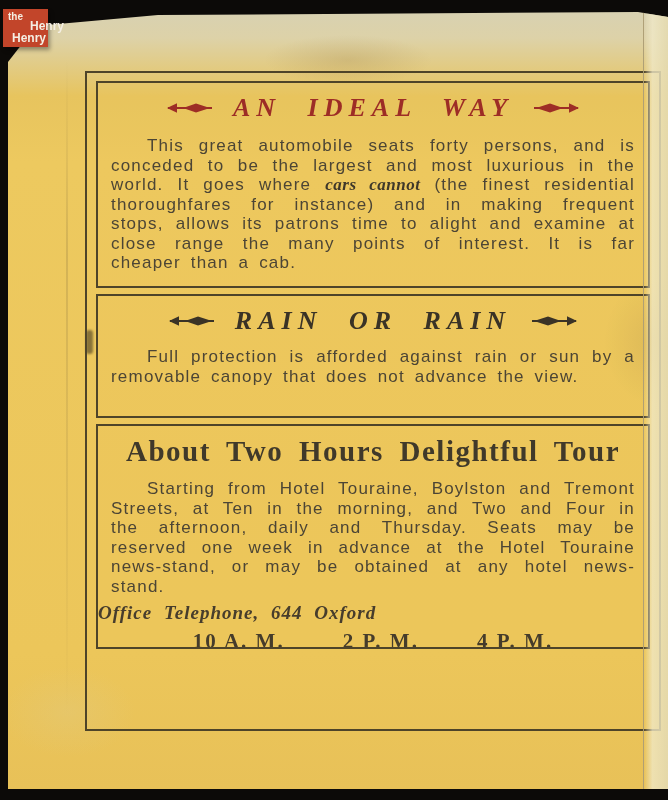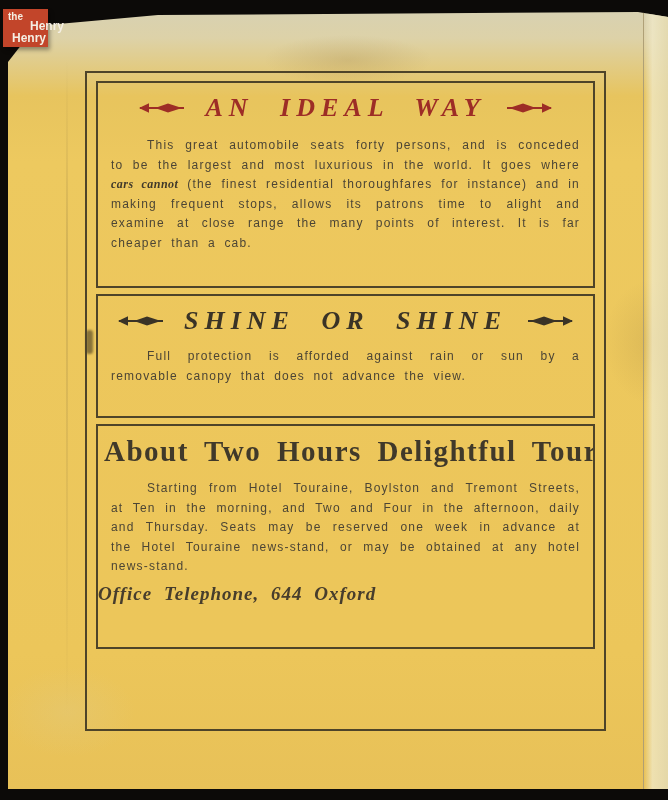--- a/index.html
+++ b/index.html
@@ -29,21 +29,21 @@
     position:absolute;left:58px;top:46px;bottom:70px;width:2px;
     background:linear-gradient(180deg, rgba(120,100,55,0.0), rgba(120,100,55,0.22) 30%, rgba(120,100,55,0.10) 70%, rgba(120,100,55,0));
   }
   .smudge{
     position:absolute;left:78px;top:318px;width:7px;height:24px;
     background:rgba(55,45,25,0.55);filter:blur(1px);border-radius:3px;
   }
 
   
   .frame{
-    position:absolute;left:77px;top:59px;width:521px;height:660px;
+    position:absolute;left:77px;top:59px;width:576px;height:660px;
     box-sizing:border-box;border:2px solid #4e4429;
     padding:8px 9px;display:flex;flex-direction:column;gap:6px;
   }
   .panel{
     box-sizing:border-box;border:2px solid #4e4429;
     flex:none;overflow:hidden;background:rgba(235,198,90,0.12);
   }
   .panel-1{height:207px;}
   .panel-2{height:124px;}
   .panel-3{height:225px;}
@@ -67,21 +67,21 @@
   .tour-heading{
     margin:10px 6px 0;
     font-family:"Liberation Serif", serif;font-weight:700;
     font-size:29px;line-height:1.05;color:#40392a;
     letter-spacing:1.5px;word-spacing:7px;text-align:center;white-space:nowrap;
   }
 
   
   .body-text{
     margin:13px 0 0;padding:0 13px;
-    font-size:12px;line-height:19.5px;
+    font-size:17px;line-height:19.5px;
     letter-spacing:1.2px;word-spacing:4px;
     color:#4c4535;text-align:justify;text-indent:36px;
   }
   .panel-1 .body-text{margin-top:15px;}
   .emph{
     font-family:"Liberation Serif", serif;
     font-style:italic;font-weight:700;color:#3f382a;
     letter-spacing:0.5px;
   }
 
@@ -154,36 +154,41 @@
 
       <section class="panel panel-2">
         <div class="panel-heading heading-dark">
           <span class="orn">
             <svg width="46" height="12" viewBox="0 0 46 12">
               <path d="M1 6 H45" stroke="currentColor" stroke-width="2" fill="none"></path>
               <polygon points="10,1.2 0,6 10,10.8" fill="currentColor"></polygon>
               <polygon points="16,6 29,1.5 43,6 29,10.5" fill="currentColor"></polygon>
             </svg>
           </span>
-          <h2>SHINE OR SHINE</h2>
+          <h2>RAIN OR RAIN</h2>
           <span class="orn" style="transform:scaleX(-1);">
             <svg width="46" height="12" viewBox="0 0 46 12">
               <path d="M1 6 H45" stroke="currentColor" stroke-width="2" fill="none"></path>
               <polygon points="10,1.2 0,6 10,10.8" fill="currentColor"></polygon>
               <polygon points="16,6 29,1.5 43,6 29,10.5" fill="currentColor"></polygon>
             </svg>
           </span>
         </div>
         <p class="body-text">Full protection is afforded against rain or sun by a removable canopy that does not advance the view.</p>
       </section>
 
       <section class="panel panel-3">
         <h2 class="tour-heading">About Two Hours Delightful Tour</h2>
         <p class="body-text">Starting from Hotel Touraine, Boylston and Tremont Streets, at Ten in the morning, and Two and Four in the afternoon, daily and Thursday.  Seats may be reserved one week in advance at the Hotel Touraine news-stand, or may be obtained at any hotel news-stand.</p>
         <p class="telephone">Office Telephone, 644 Oxford</p>
+        <div class="times-row">
+          <span>10 A. M.</span>
+          <span>2 P. M.</span>
+          <span>4 P. M.</span>
+        </div>
       </section>
 
 
     </div>
 
     <div class="edge-strip"></div>
   </div>
 
 </div>
 

